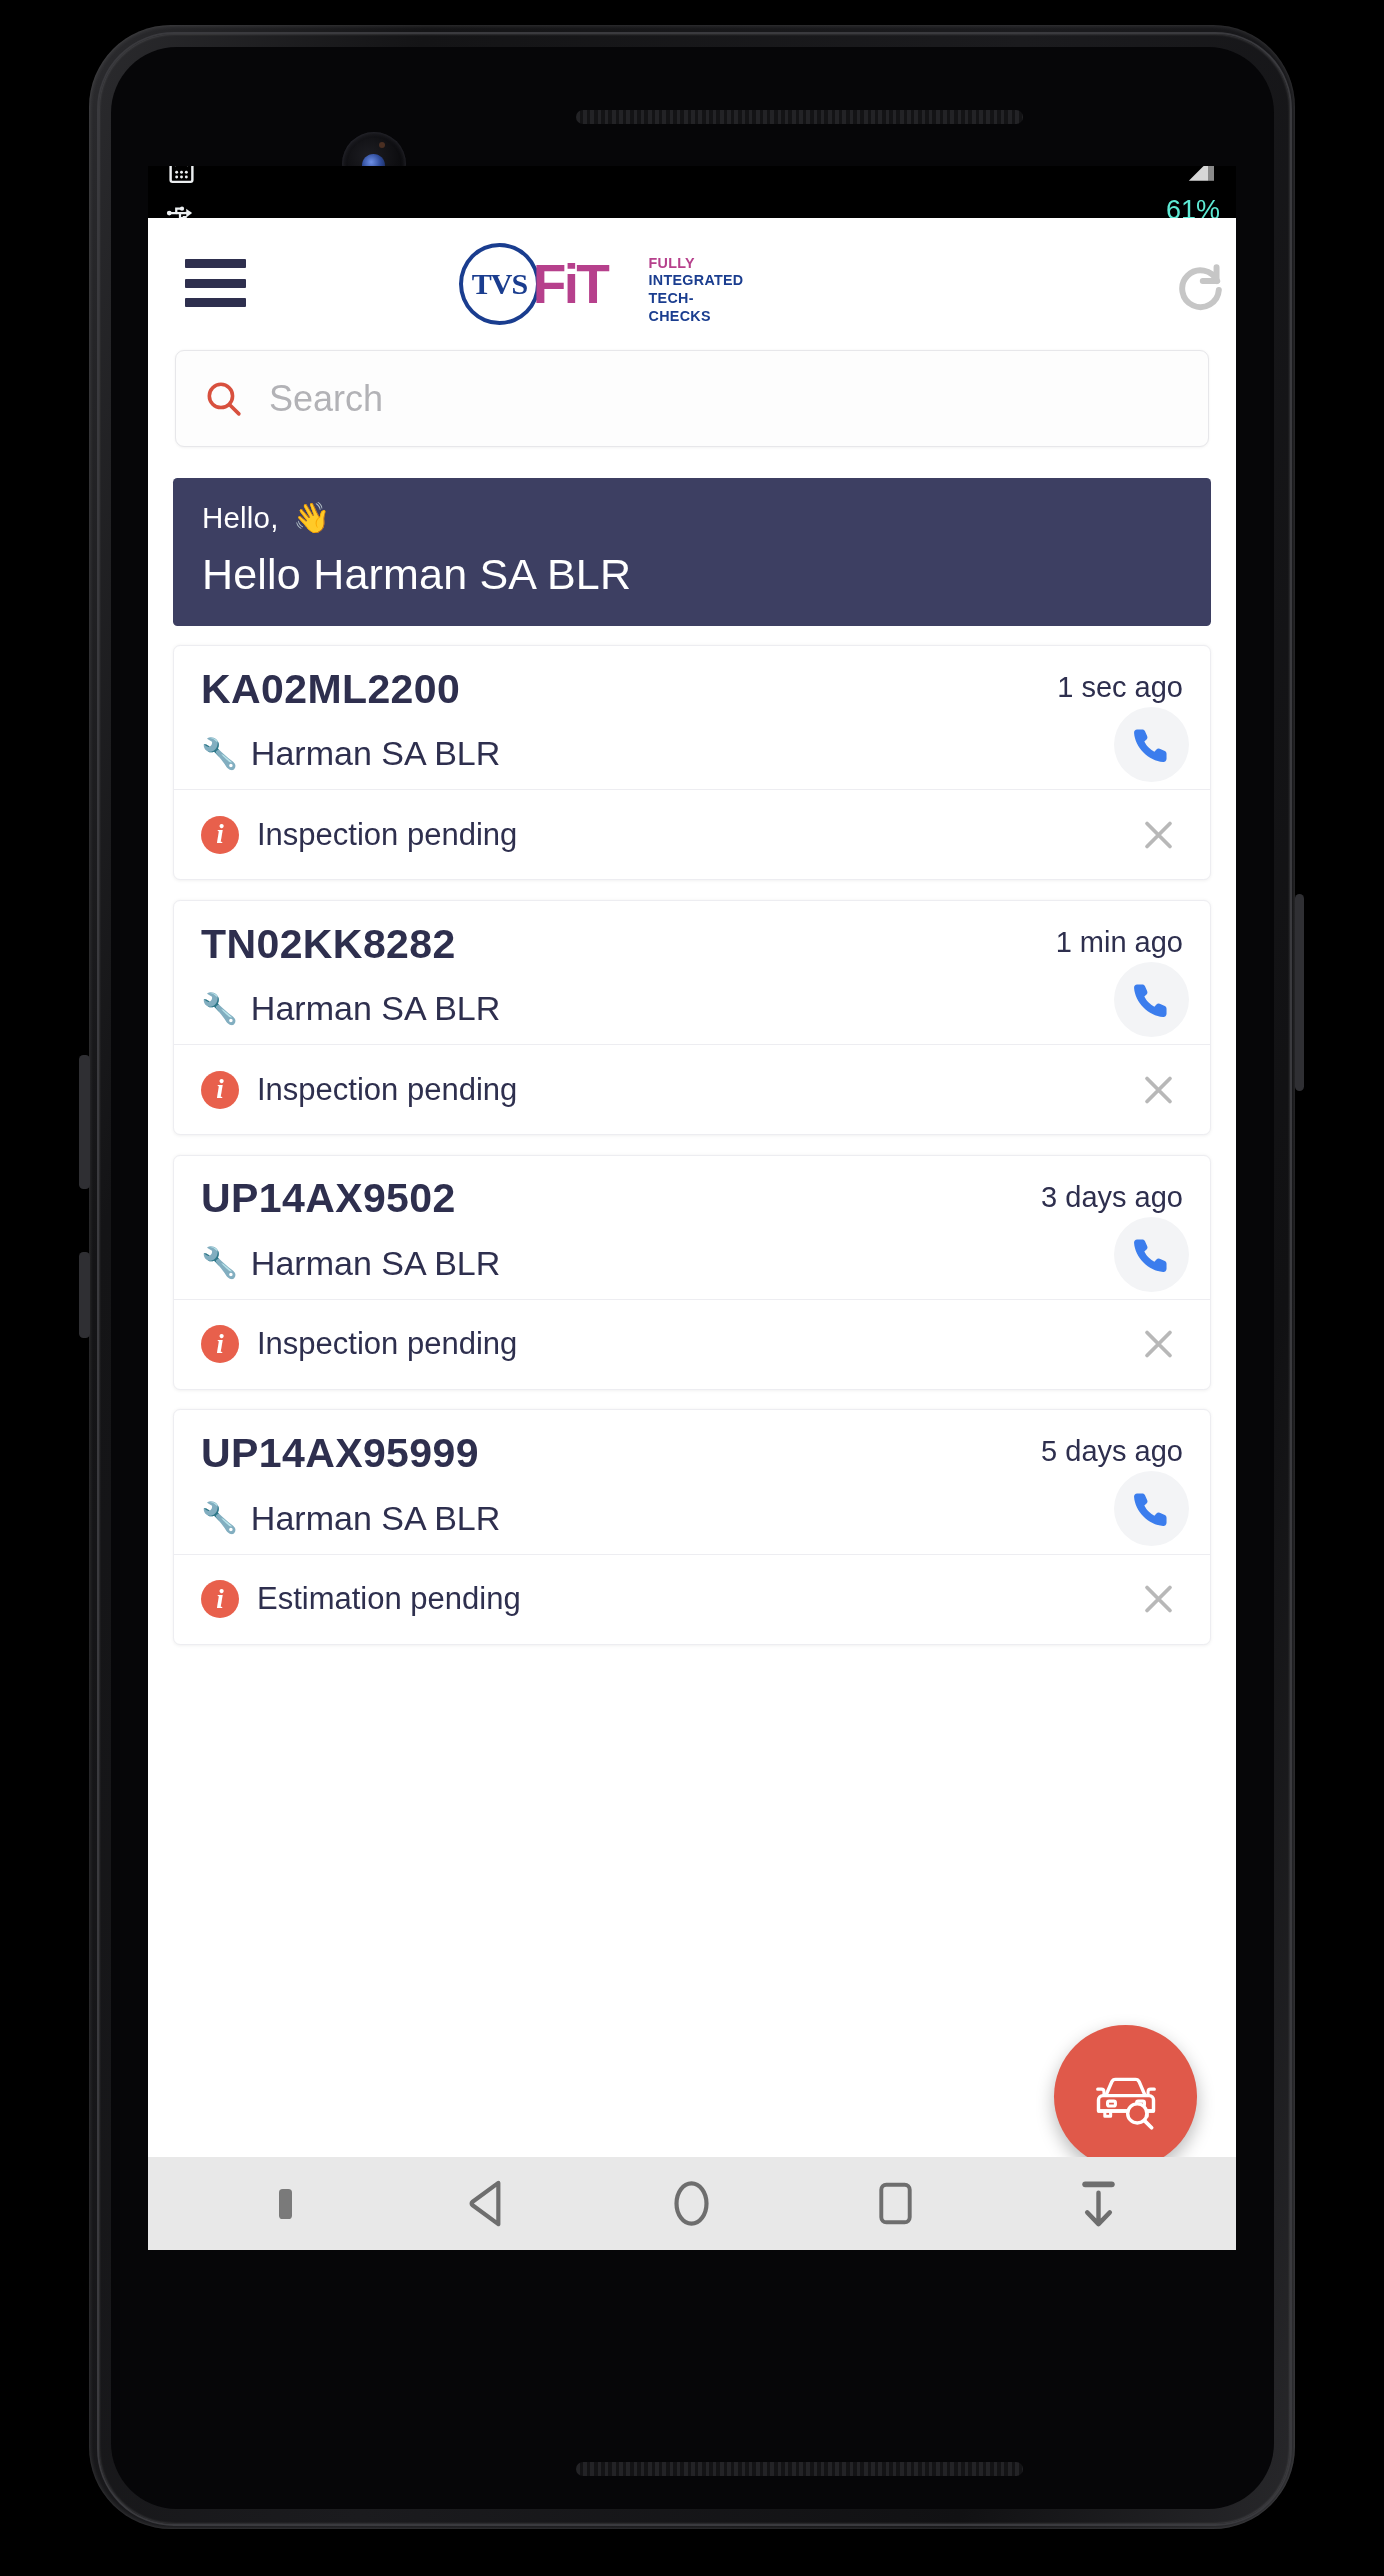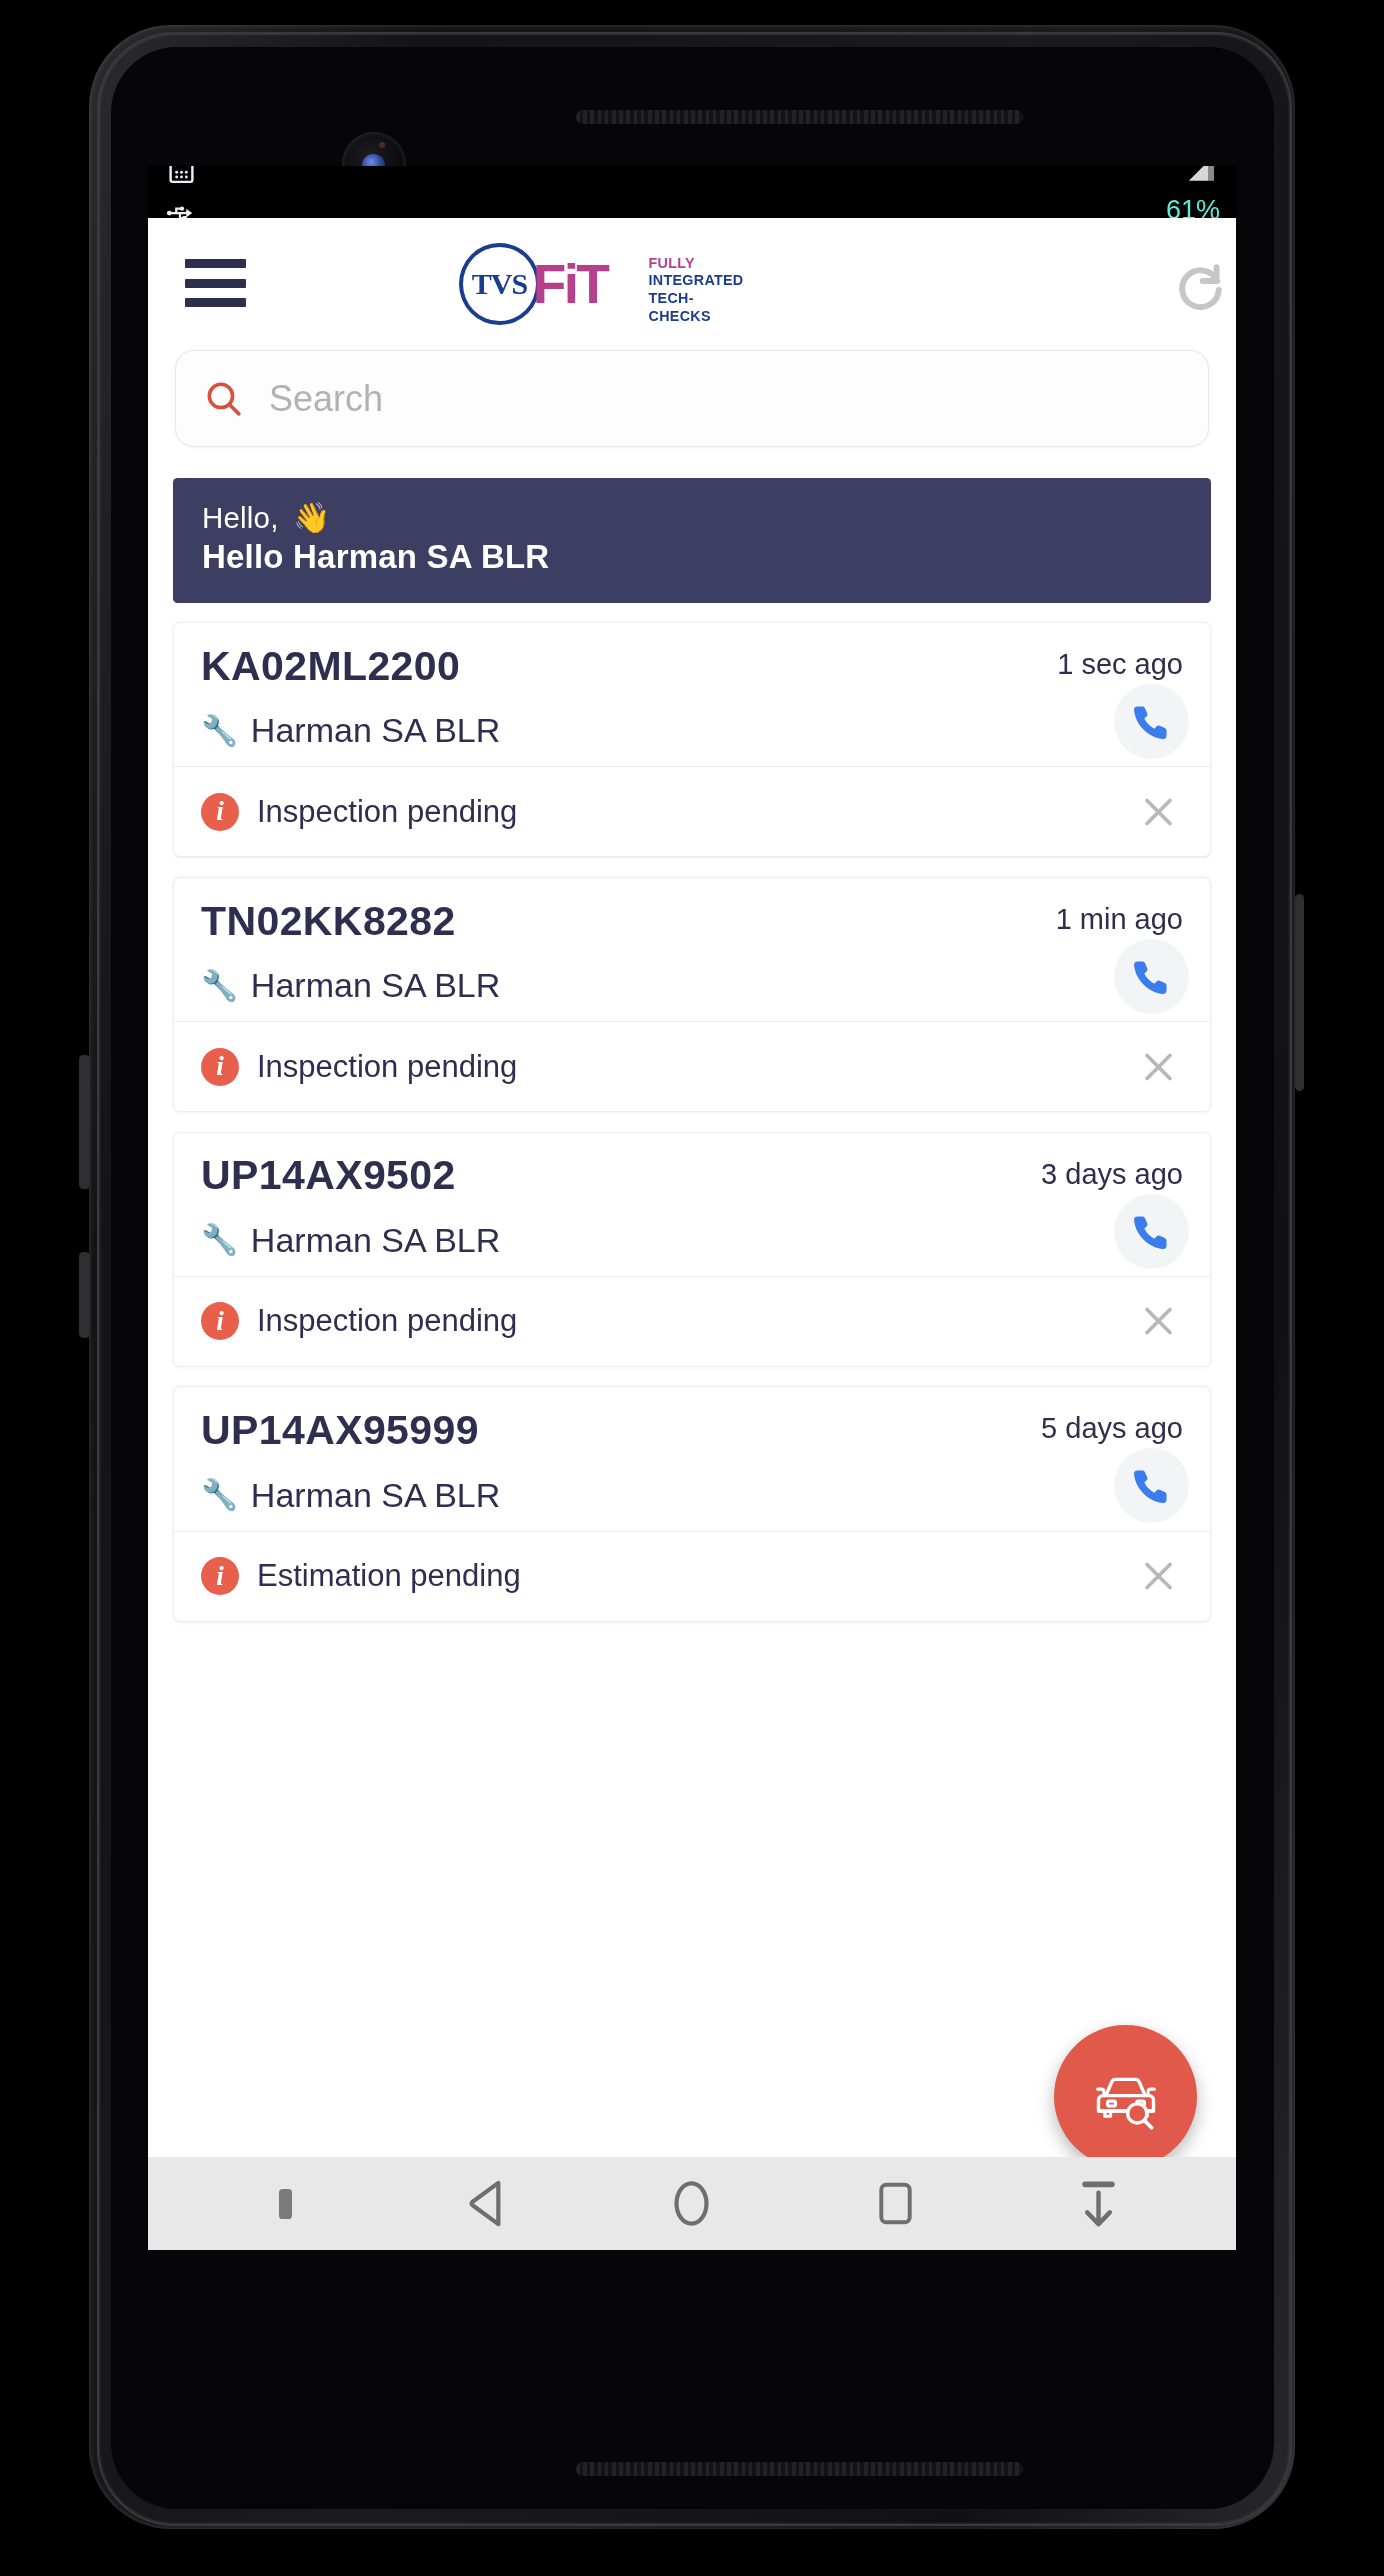--- a/index.html
+++ b/index.html
@@ -109,21 +109,21 @@
   .refresh-btn{
     position:absolute;right:36px;top:39px;width:55px;height:55px;cursor:pointer;
   }
 
   
   .searchwrap{
     position:absolute;left:0;top:184px;width:1088px;height:114px;background:#fff;
     padding:0 27px;box-sizing:border-box;
   }
   .searchbox{
-    width:100%;height:97px;background:#fdfdfd;border:1.8px solid #e7e7ea;border-radius:19px;
+    width:100%;height:97px;background:#fdfdfd;border:1.8px solid #e7e7ea;border-radius:9px;
     display:flex;align-items:center;padding:15px 27px;box-sizing:border-box;
     box-shadow:0 0.9px 2.7px rgba(0,0,0,.05);
   }
   .search-icon{margin-right:23px;flex:0 0 auto;}
   .search-input{
     border:none;outline:none;background:transparent;flex:1;
     font-family:"Liberation Sans",sans-serif;font-size:36px;color:#33353f;
   }
   .search-input::placeholder{color:#b2b2b6;}
 
@@ -133,21 +133,21 @@
     background:#fff;overflow:hidden;
   }
 
   
   .greeting{
     margin:12.5px 25px 0 25px;background:#3d3f62;border-radius:4.5px;
     padding:23px 29px 27px 29px;color:#fff;
   }
   .g-hello{font-size:29.5px;font-weight:400;display:flex;align-items:center;gap:14.3px;letter-spacing:0.2px;}
   .g-wave{font-size:30px;line-height:1;}
-  .g-name{font-size:33px;font-weight:700;margin-top:3px;letter-spacing:0.2px;}
+  .g-name{font-size:43px;font-weight:400;margin-top:15px;letter-spacing:0.2px;}
   .g-tasks{font-size:29.5px;margin-top:7.2px;}
   .g-tasks b{color:#e8604c;font-weight:400;}
 
   
   .card{
     margin:19.7px 25px 0 25px;background:#fff;border:0.9px solid #ededf1;border-radius:7.2px;
     box-shadow:0 0.9px 3.6px rgba(0,0,0,.06);overflow:hidden;
   }
   .card-top{padding:19.7px 27px 16px 27px;position:relative;min-height:134px;box-sizing:border-box;}
   .card-reg{

